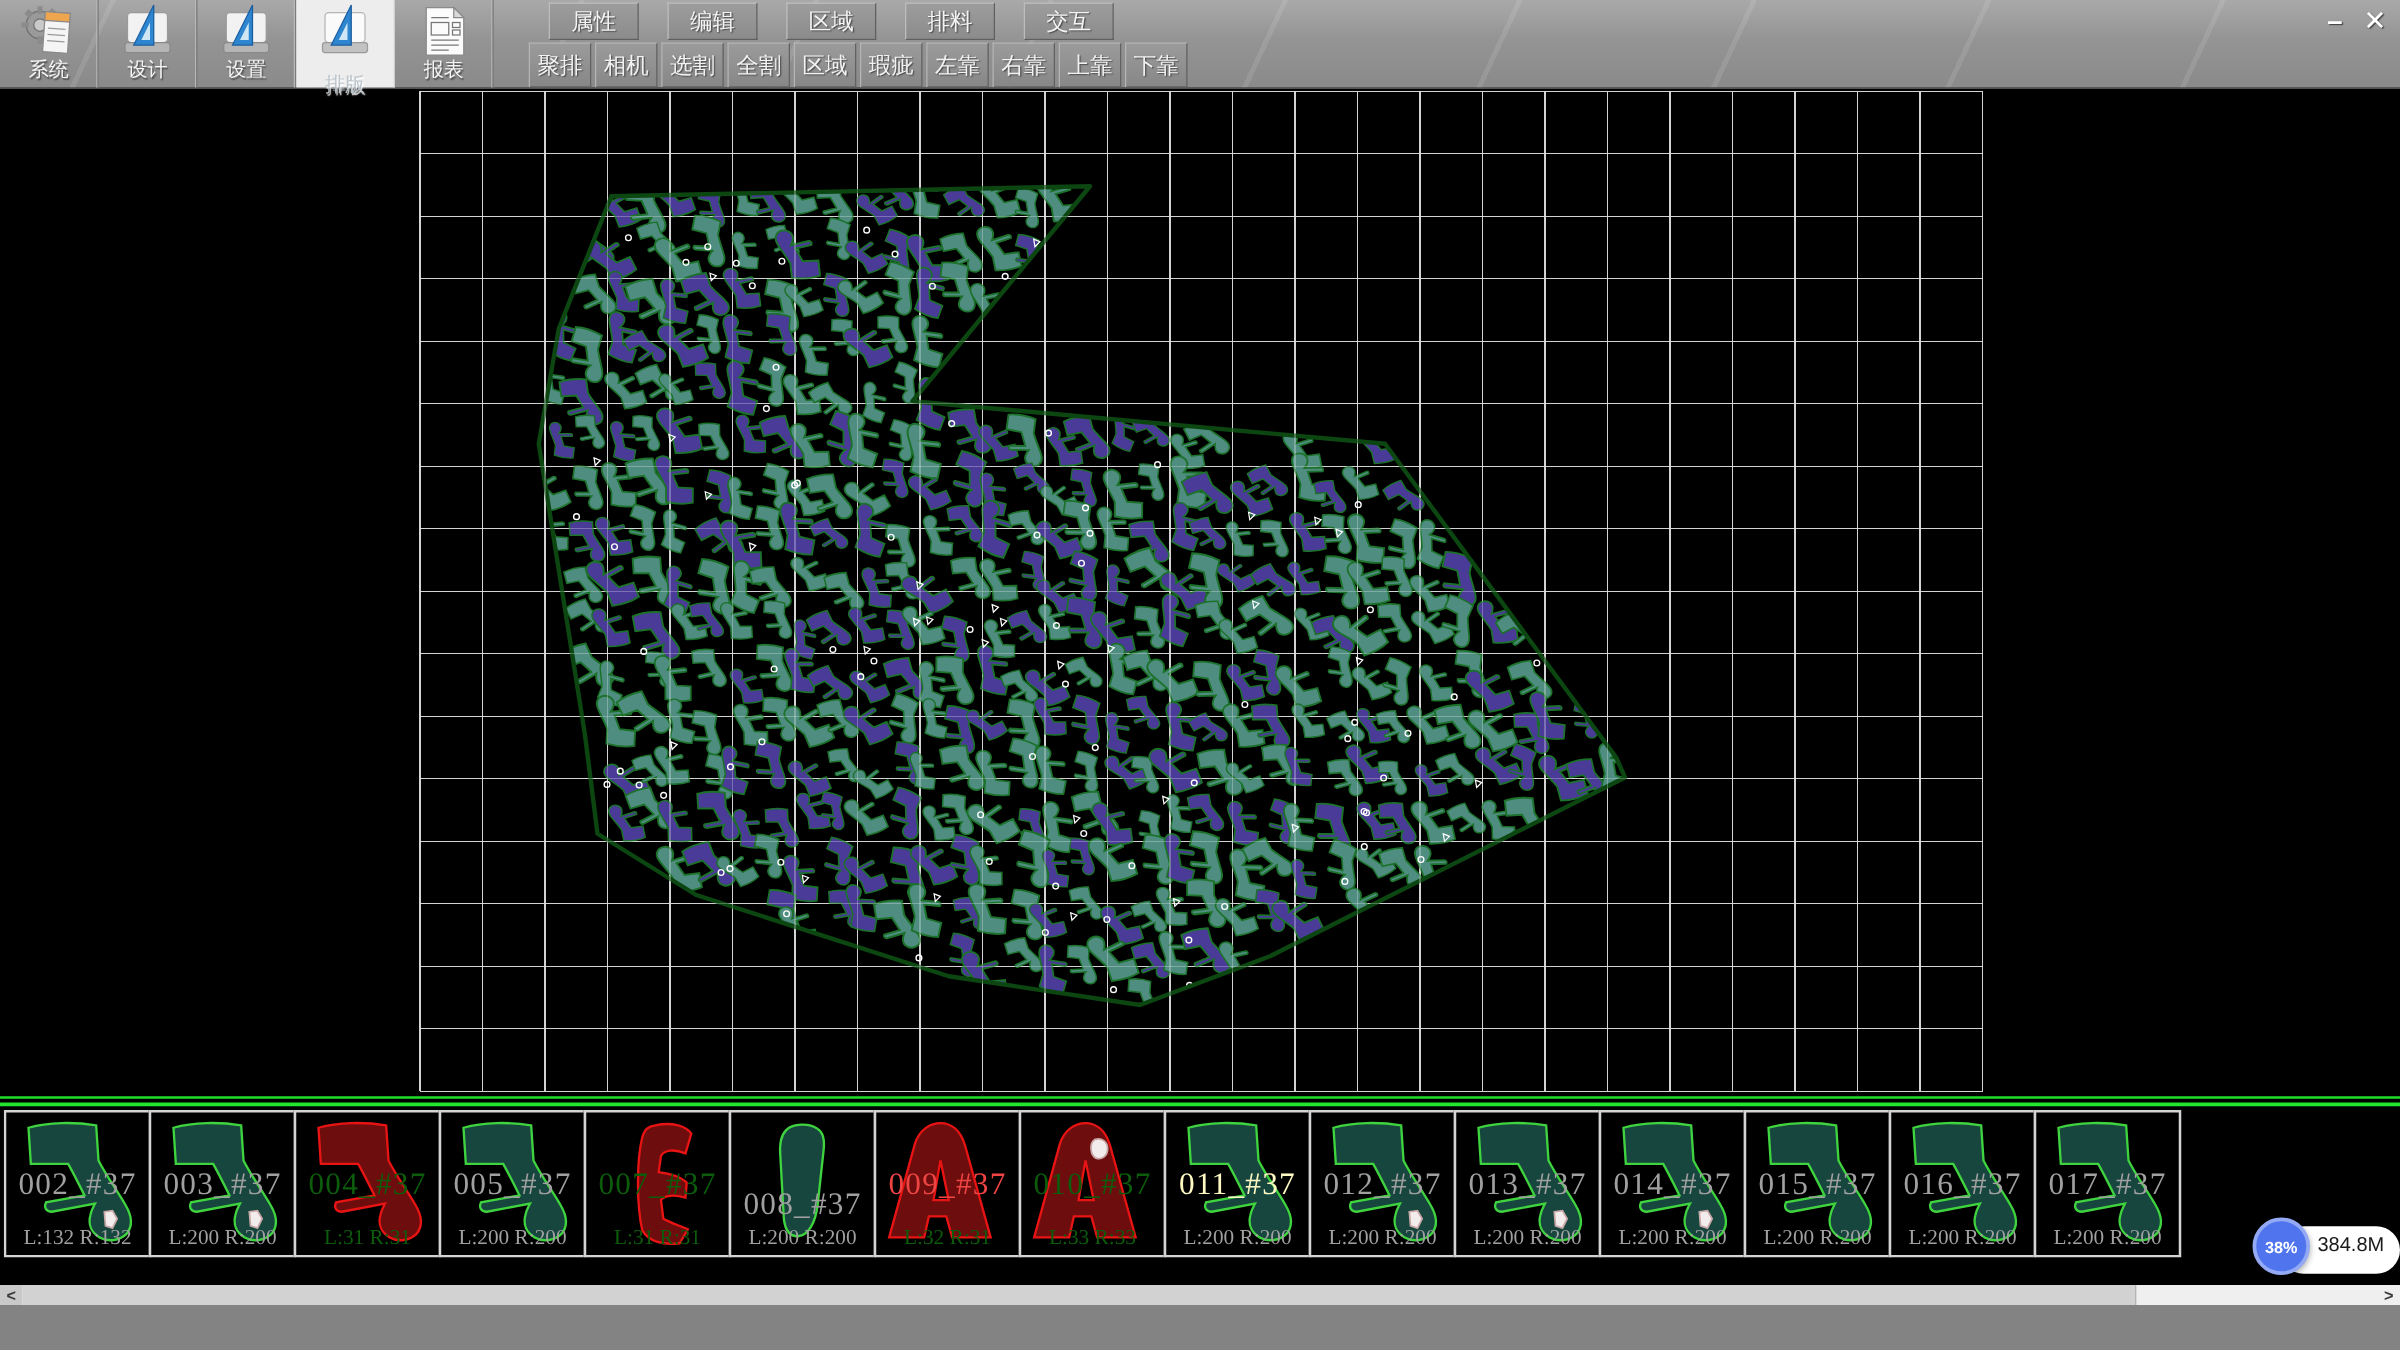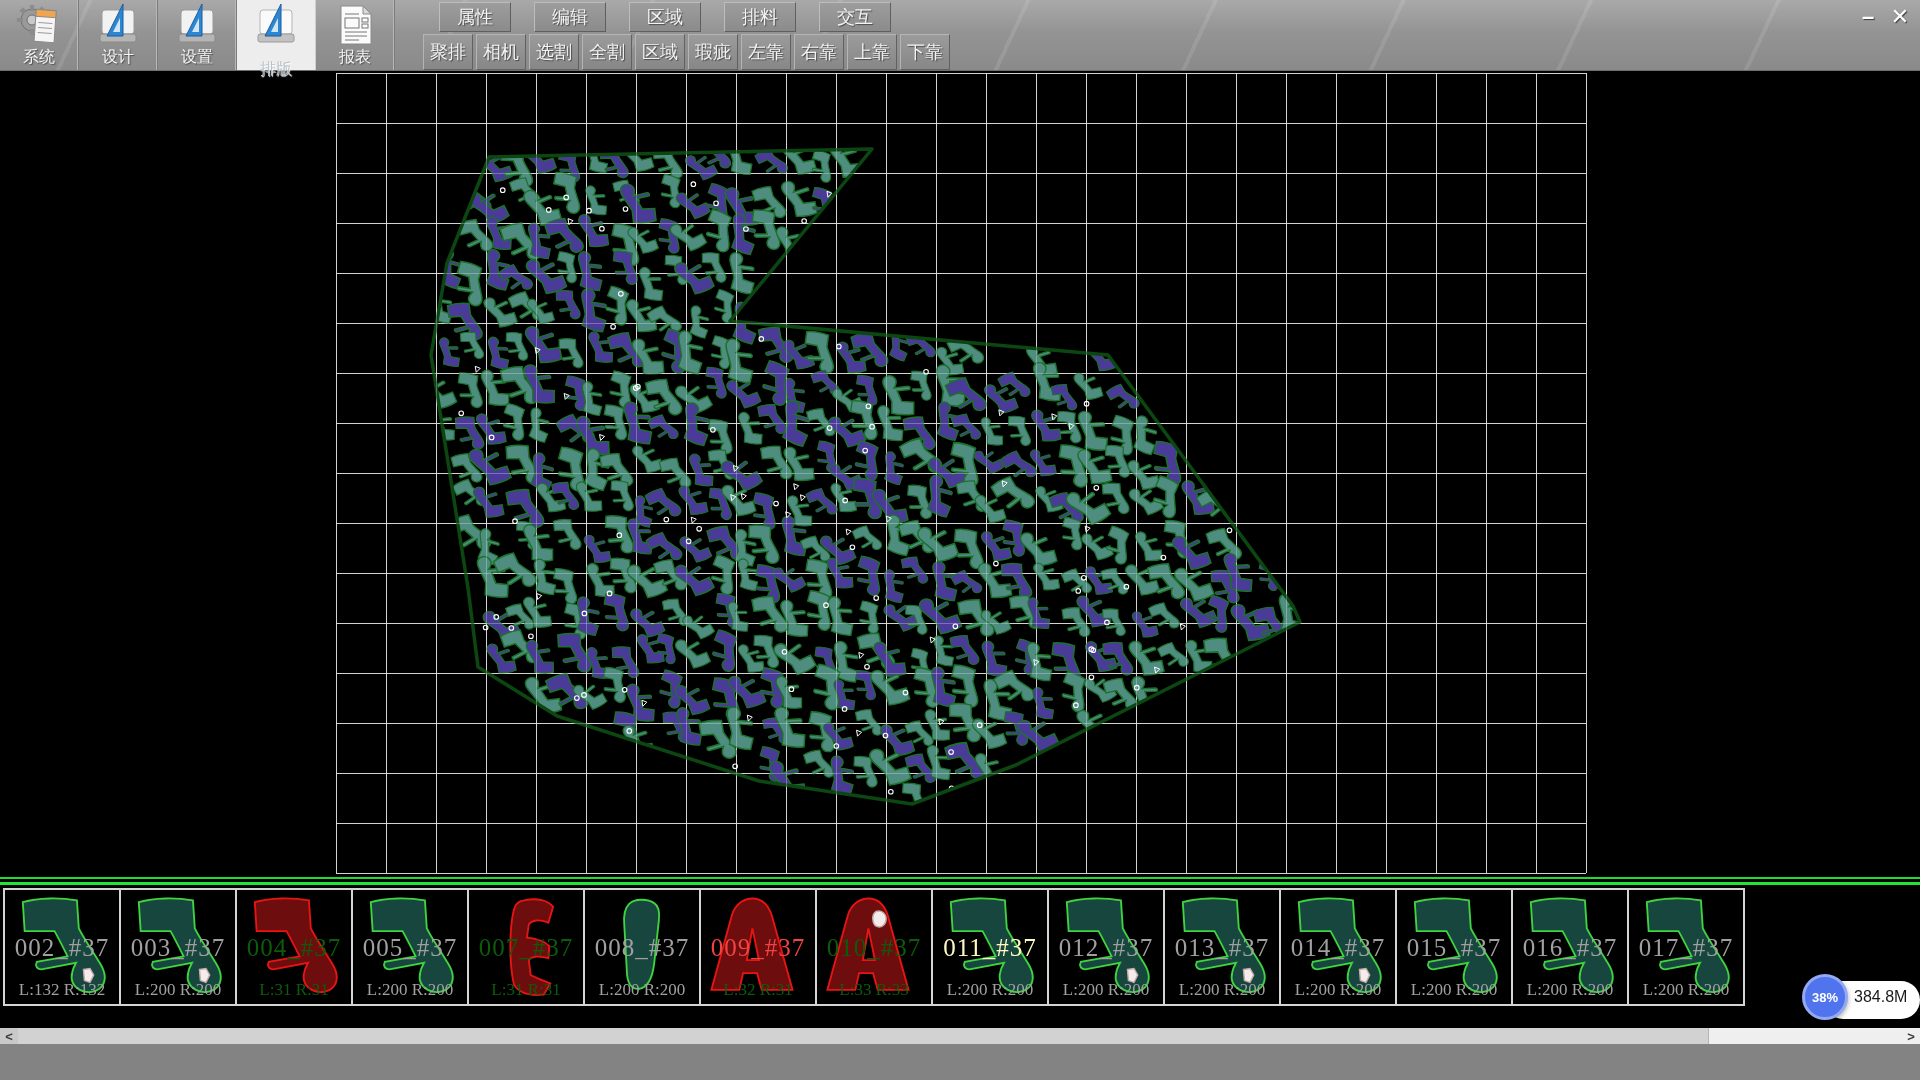--- a/index.html
+++ b/index.html
@@ -818,21 +818,21 @@
           <svg width="112" height="112" viewBox="0 0 120 120">
             <path d="M58 10 C72 7 84 10 89 17 L84 34 C74 30 66 31 63 36 L61 50 C72 51 81 55 85 59 L84 72 C74 69 66 70 63 74 L65 90 C70 93 79 96 86 99 L79 111 C64 113 52 109 47 100 C42 78 42 40 47 20 C49 13 52 11 58 10 Z" fill="#6e0d0d" stroke="#e81414" stroke-width="2" fill-rule="evenodd"></path>
           </svg>
           <div class="tlabel" style="color: rgb(12, 92, 12);">007_#37</div>
           <div class="tlr" style="color: rgb(12, 92, 12);">L:31 R:31</div>
         </div>
         <div class="cell">
           <svg width="112" height="112" viewBox="0 0 120 120">
             <path d="M46 14 C52 8 66 8 73 13 C78 16 79 24 78 32 L73 78 C71 94 65 104 56 105 C49 105 45 99 44 90 L41 36 C40 24 42 18 46 14 Z" fill="#17463f" stroke="#3fd43f" stroke-width="2" fill-rule="evenodd"></path>
           </svg>
-          <div class="tlabel" style="color: rgb(160, 160, 160);">008_#37</div>
+          <div class="tlabel" style="color: rgb(160, 160, 160); margin-top: 16px;">008_#37</div>
           <div class="tlr" style="color: rgb(160, 160, 160);">L:200 R:200</div>
         </div>
         <div class="cell">
           <svg width="112" height="112" viewBox="0 0 120 120">
             <path d="M10 106 L32 26 C36 13 46 8 54 8 C63 8 71 14 75 27 L97 106 L64 106 L59 88 L44 88 L40 106 Z M48 74 L54 40 L61 74 Z" fill="#6e0d0d" stroke="#e81414" stroke-width="2" fill-rule="evenodd"></path>
           </svg>
           <div class="tlabel" style="color: #ef4444;">009_#37</div>
           <div class="tlr" style="color: rgb(12, 92, 12);">L:32 R:31</div>
         </div>
         <div class="cell">

